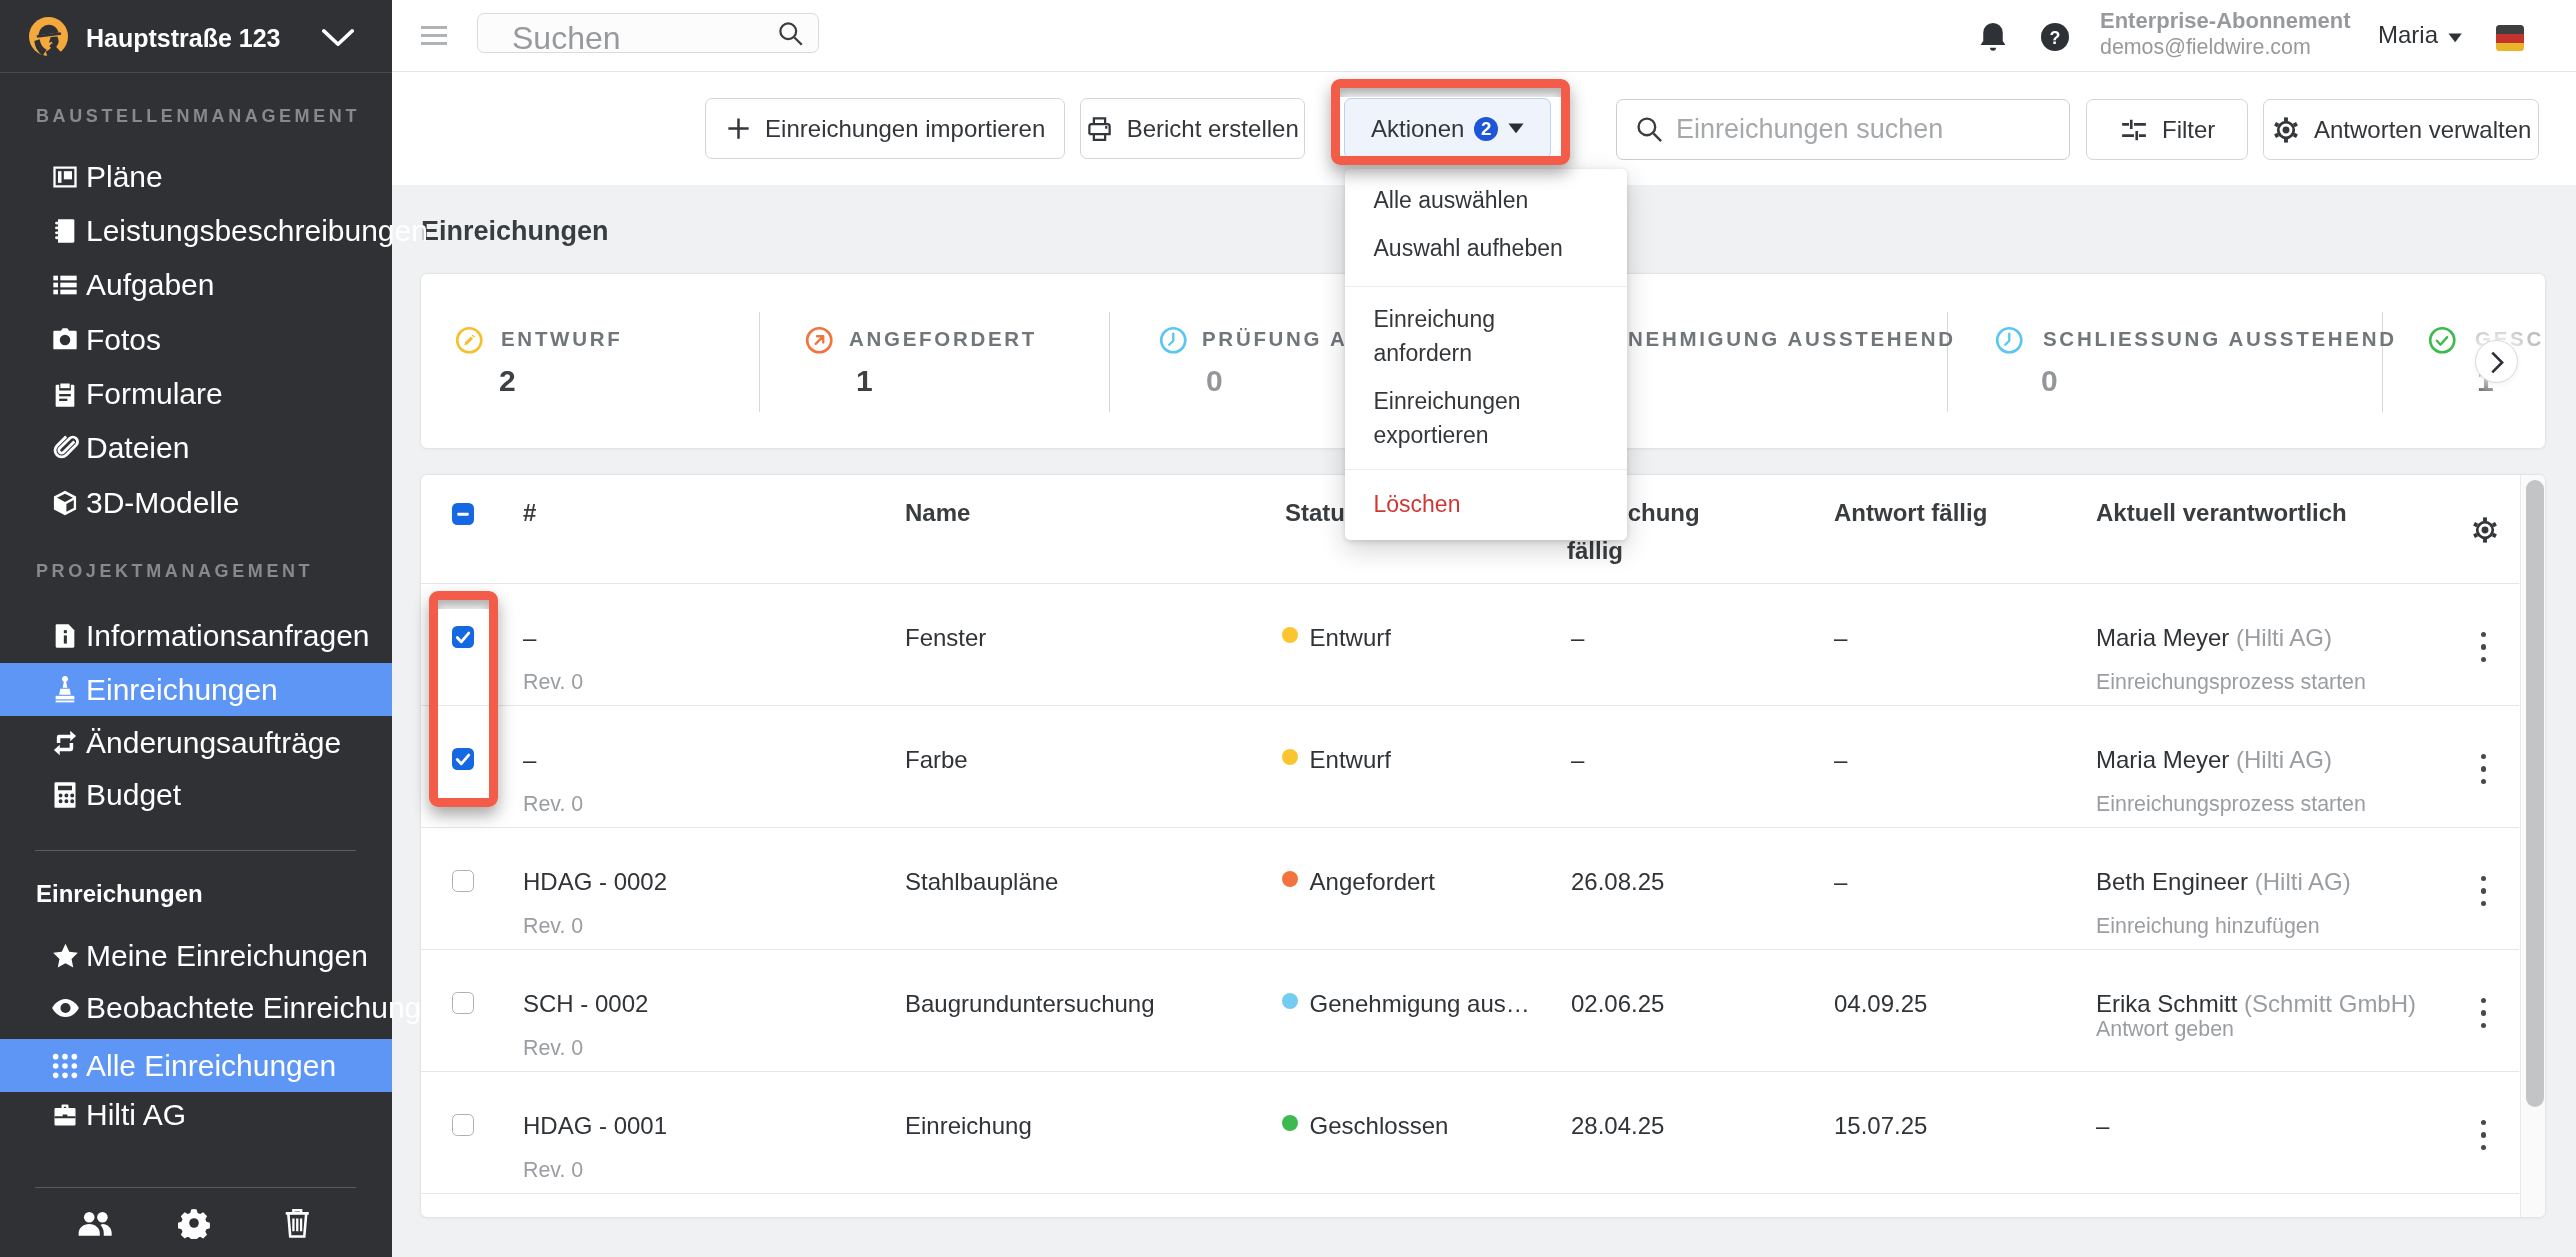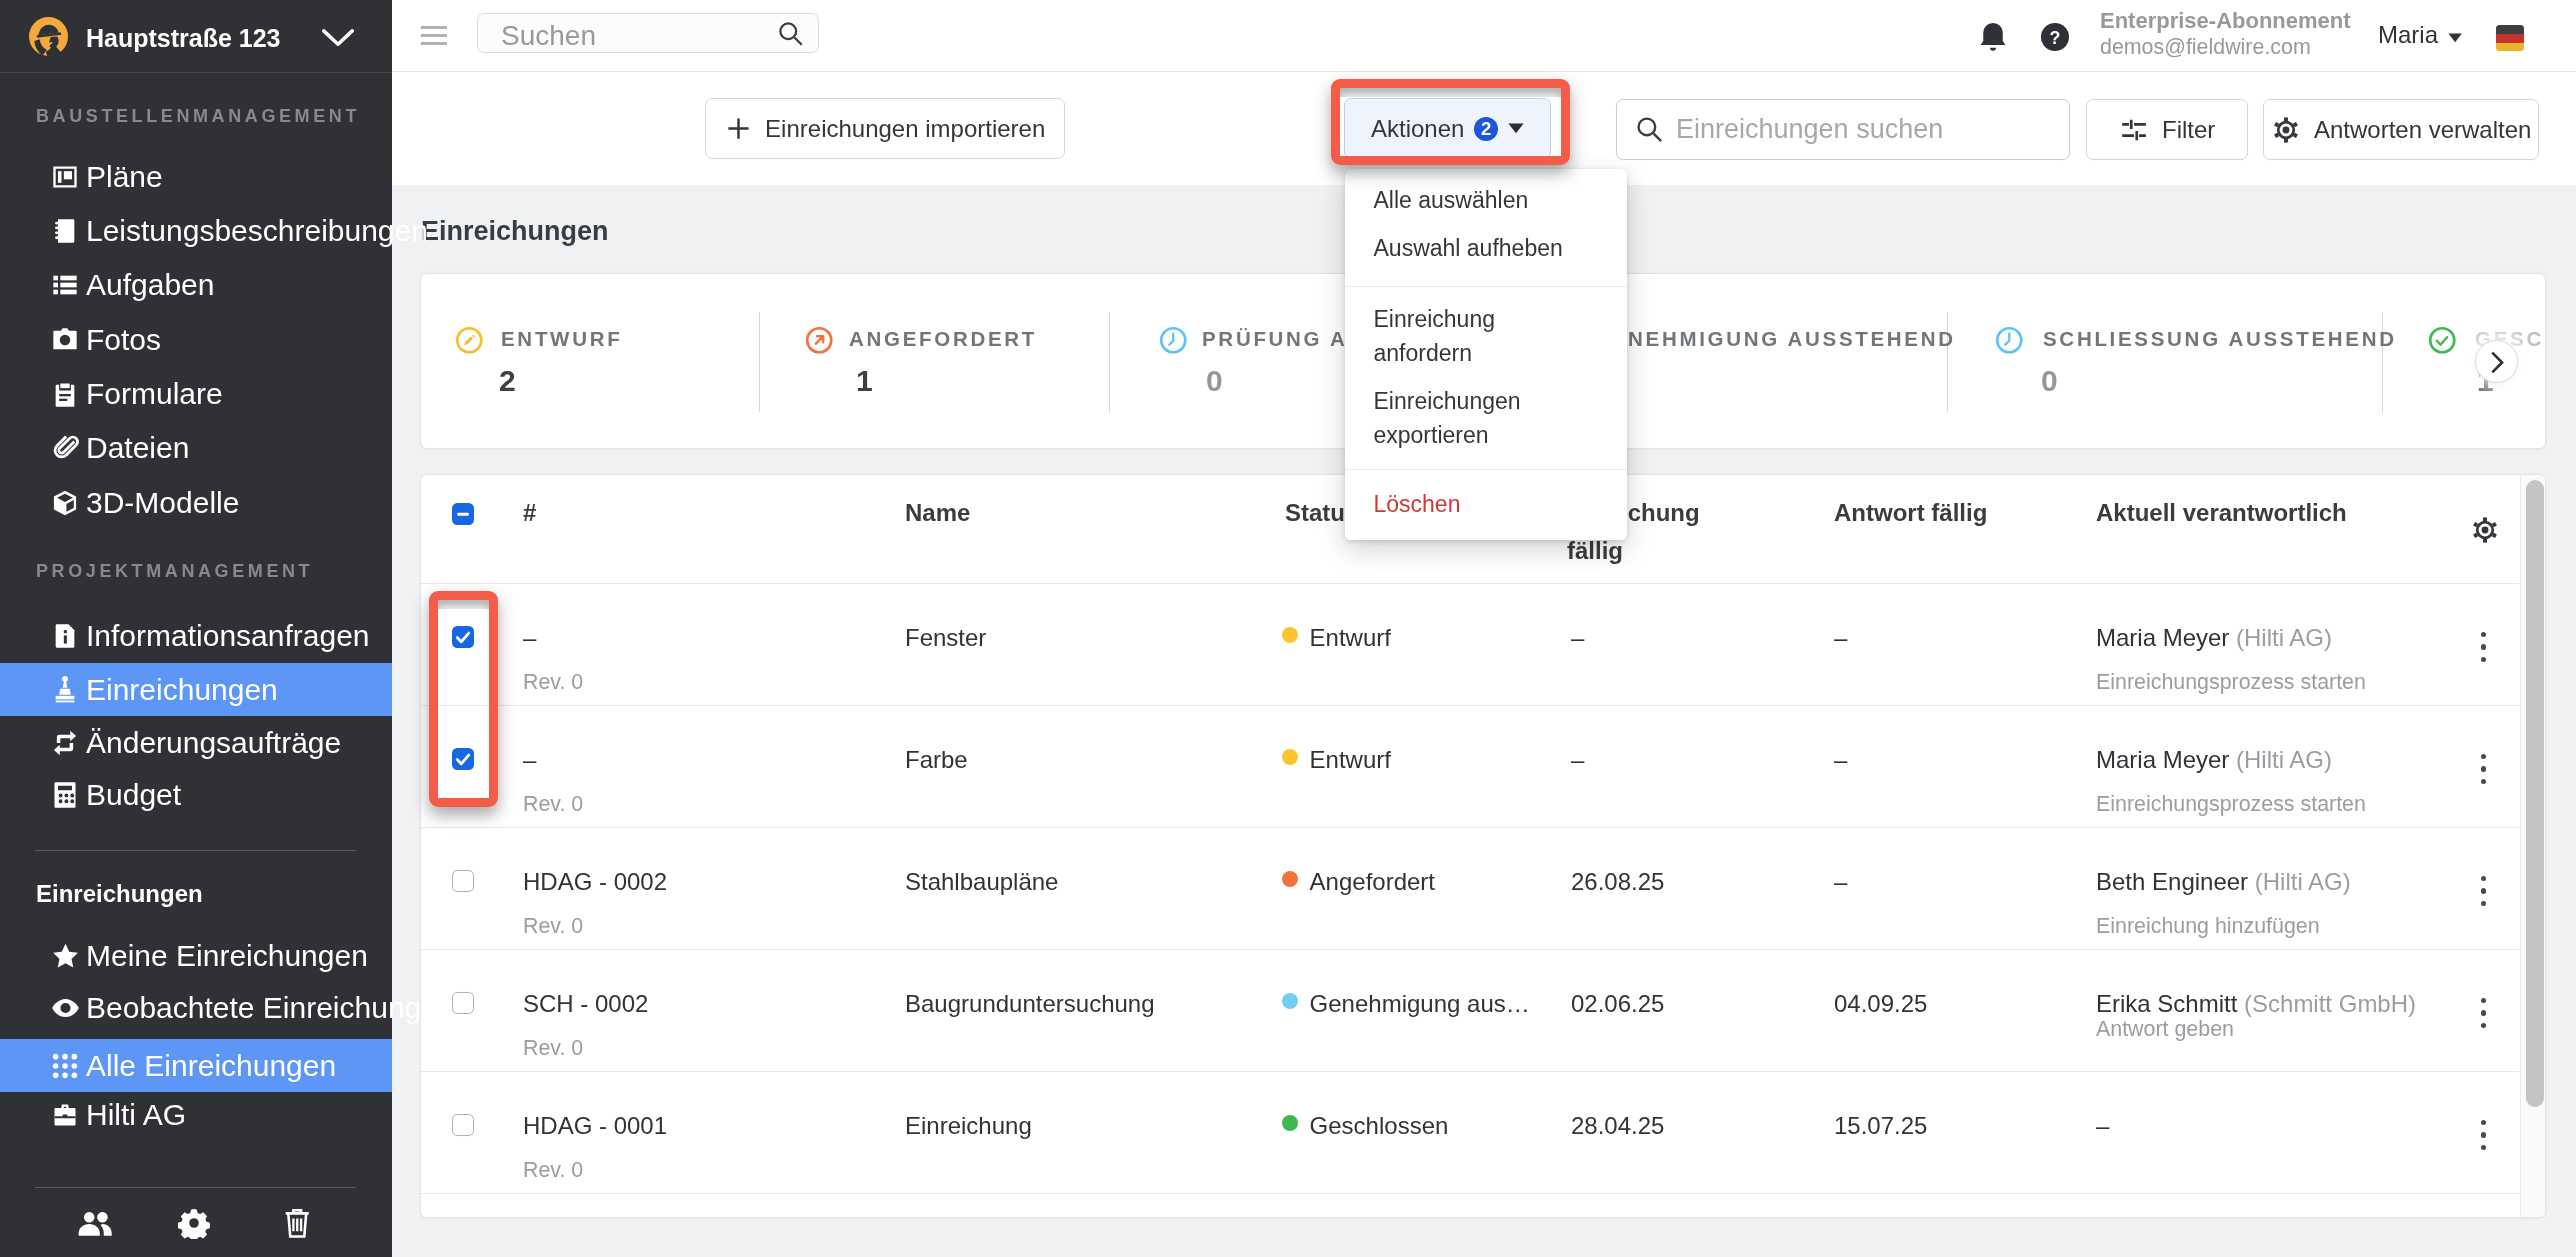--- a/index.html
+++ b/index.html
@@ -232,21 +232,21 @@
     </svg>
 </div>
 
 <div id="topbar">
   <div style="position:absolute;left:29px;top:26px;width:26px;height:19.6px;">
     <div style="height:2.7px;background:#b0b3b6;margin-bottom:5.3px;"></div>
     <div style="height:2.7px;background:#b0b3b6;margin-bottom:5.3px;"></div>
     <div style="height:2.7px;background:#b0b3b6;"></div>
   </div>
   <div style="position:absolute;left:85px;top:12.5px;width:342px;height:40px;background:#fcfcfc;border:0.9px solid #d9dadc;border-radius:7.1px;">
-    <span style="position:absolute;left:23px;top:6.2px;font-size:28px;color:#97999d;">Suchen</span>
+    <span style="position:absolute;left:34px;top:6.2px;font-size:32px;color:#97999d;">Suchen</span>
     <svg width="27" height="27" viewBox="0 0 24 24" fill="none" stroke="#3a3d40" stroke-width="2" style="position:absolute;right:14.3px;top:6.2px;">
         <circle cx="10" cy="10" r="7"></circle>
         <path d="M15.5 15.5L22 22"></path>
       </svg>
   </div>
   <svg width="36" height="36" viewBox="0 0 24 24" fill="#2e3135" style="position:absolute;left:1583px;top:19.6px;">
       <path d="M12 2a6.5 6.5 0 0 1 6.5 6.5V14l1.8 2.6H3.7L5.5 14V8.5A6.5 6.5 0 0 1 12 2z"></path>
       <path d="M10 18.5h4a2 2 0 0 1-4 0z"></path>
     </svg>
   <svg width="28" height="28" viewBox="0 0 36 36" style="position:absolute;left:1649px;top:23px;">
@@ -267,20 +267,27 @@
     <div style="height:8px;background:#e8b42a;"></div>
   </div>
 </div>
 
 <div id="toolbar">
   <div class="btn" style="left:313px;width:360px;">
     <svg width="27" height="27" viewBox="0 0 24 24" fill="none" stroke="#33363a" stroke-width="2.2">
         <path d="M12 3v18M3 12h18"></path>
       </svg>
     Einreichungen importieren
+  </div>
+  <div class="btn" style="left:688px;width:225px;">
+    <svg width="27" height="27" viewBox="0 0 24 24" fill="none" stroke="#33363a" stroke-width="2">
+        <path d="M7 8V3h10v5M7 17h10v5H7zM5 8h14a2 2 0 0 1 2 2v7h-4 M3 17h4 M3 17v-7a2 2 0 0 1 2-2"></path>
+        <path d="M17 11h2" stroke-width="2.4"></path>
+      </svg>
+    Bericht erstellen
   </div>
   <div class="btn lightblue" style="left:952px;width:207px;gap:9.8px;">
     Aktionen
     <span style="display:inline-flex;width:24px;height:24px;border-radius:50%;background:#1d56d8;color:#fff;font-size:18.7px;font-weight:bold;align-items:center;justify-content:center;">2</span>
     <svg width="16" height="10.7" viewBox="0 0 18 12">
         <path d="M0.5 0.5h17L9 11.5z" fill="#2b2e31"></path>
       </svg>
   </div>
   <div style="position:absolute;left:1224px;top:27px;width:454px;height:61px;border:0.9px solid #cbccce;border-radius:7.1px;background:#fff;">
     <svg width="28.5" height="28.5" viewBox="0 0 24 24" fill="none" stroke="#3a3d40" stroke-width="2" style="position:absolute;left:18px;top:15px;">

